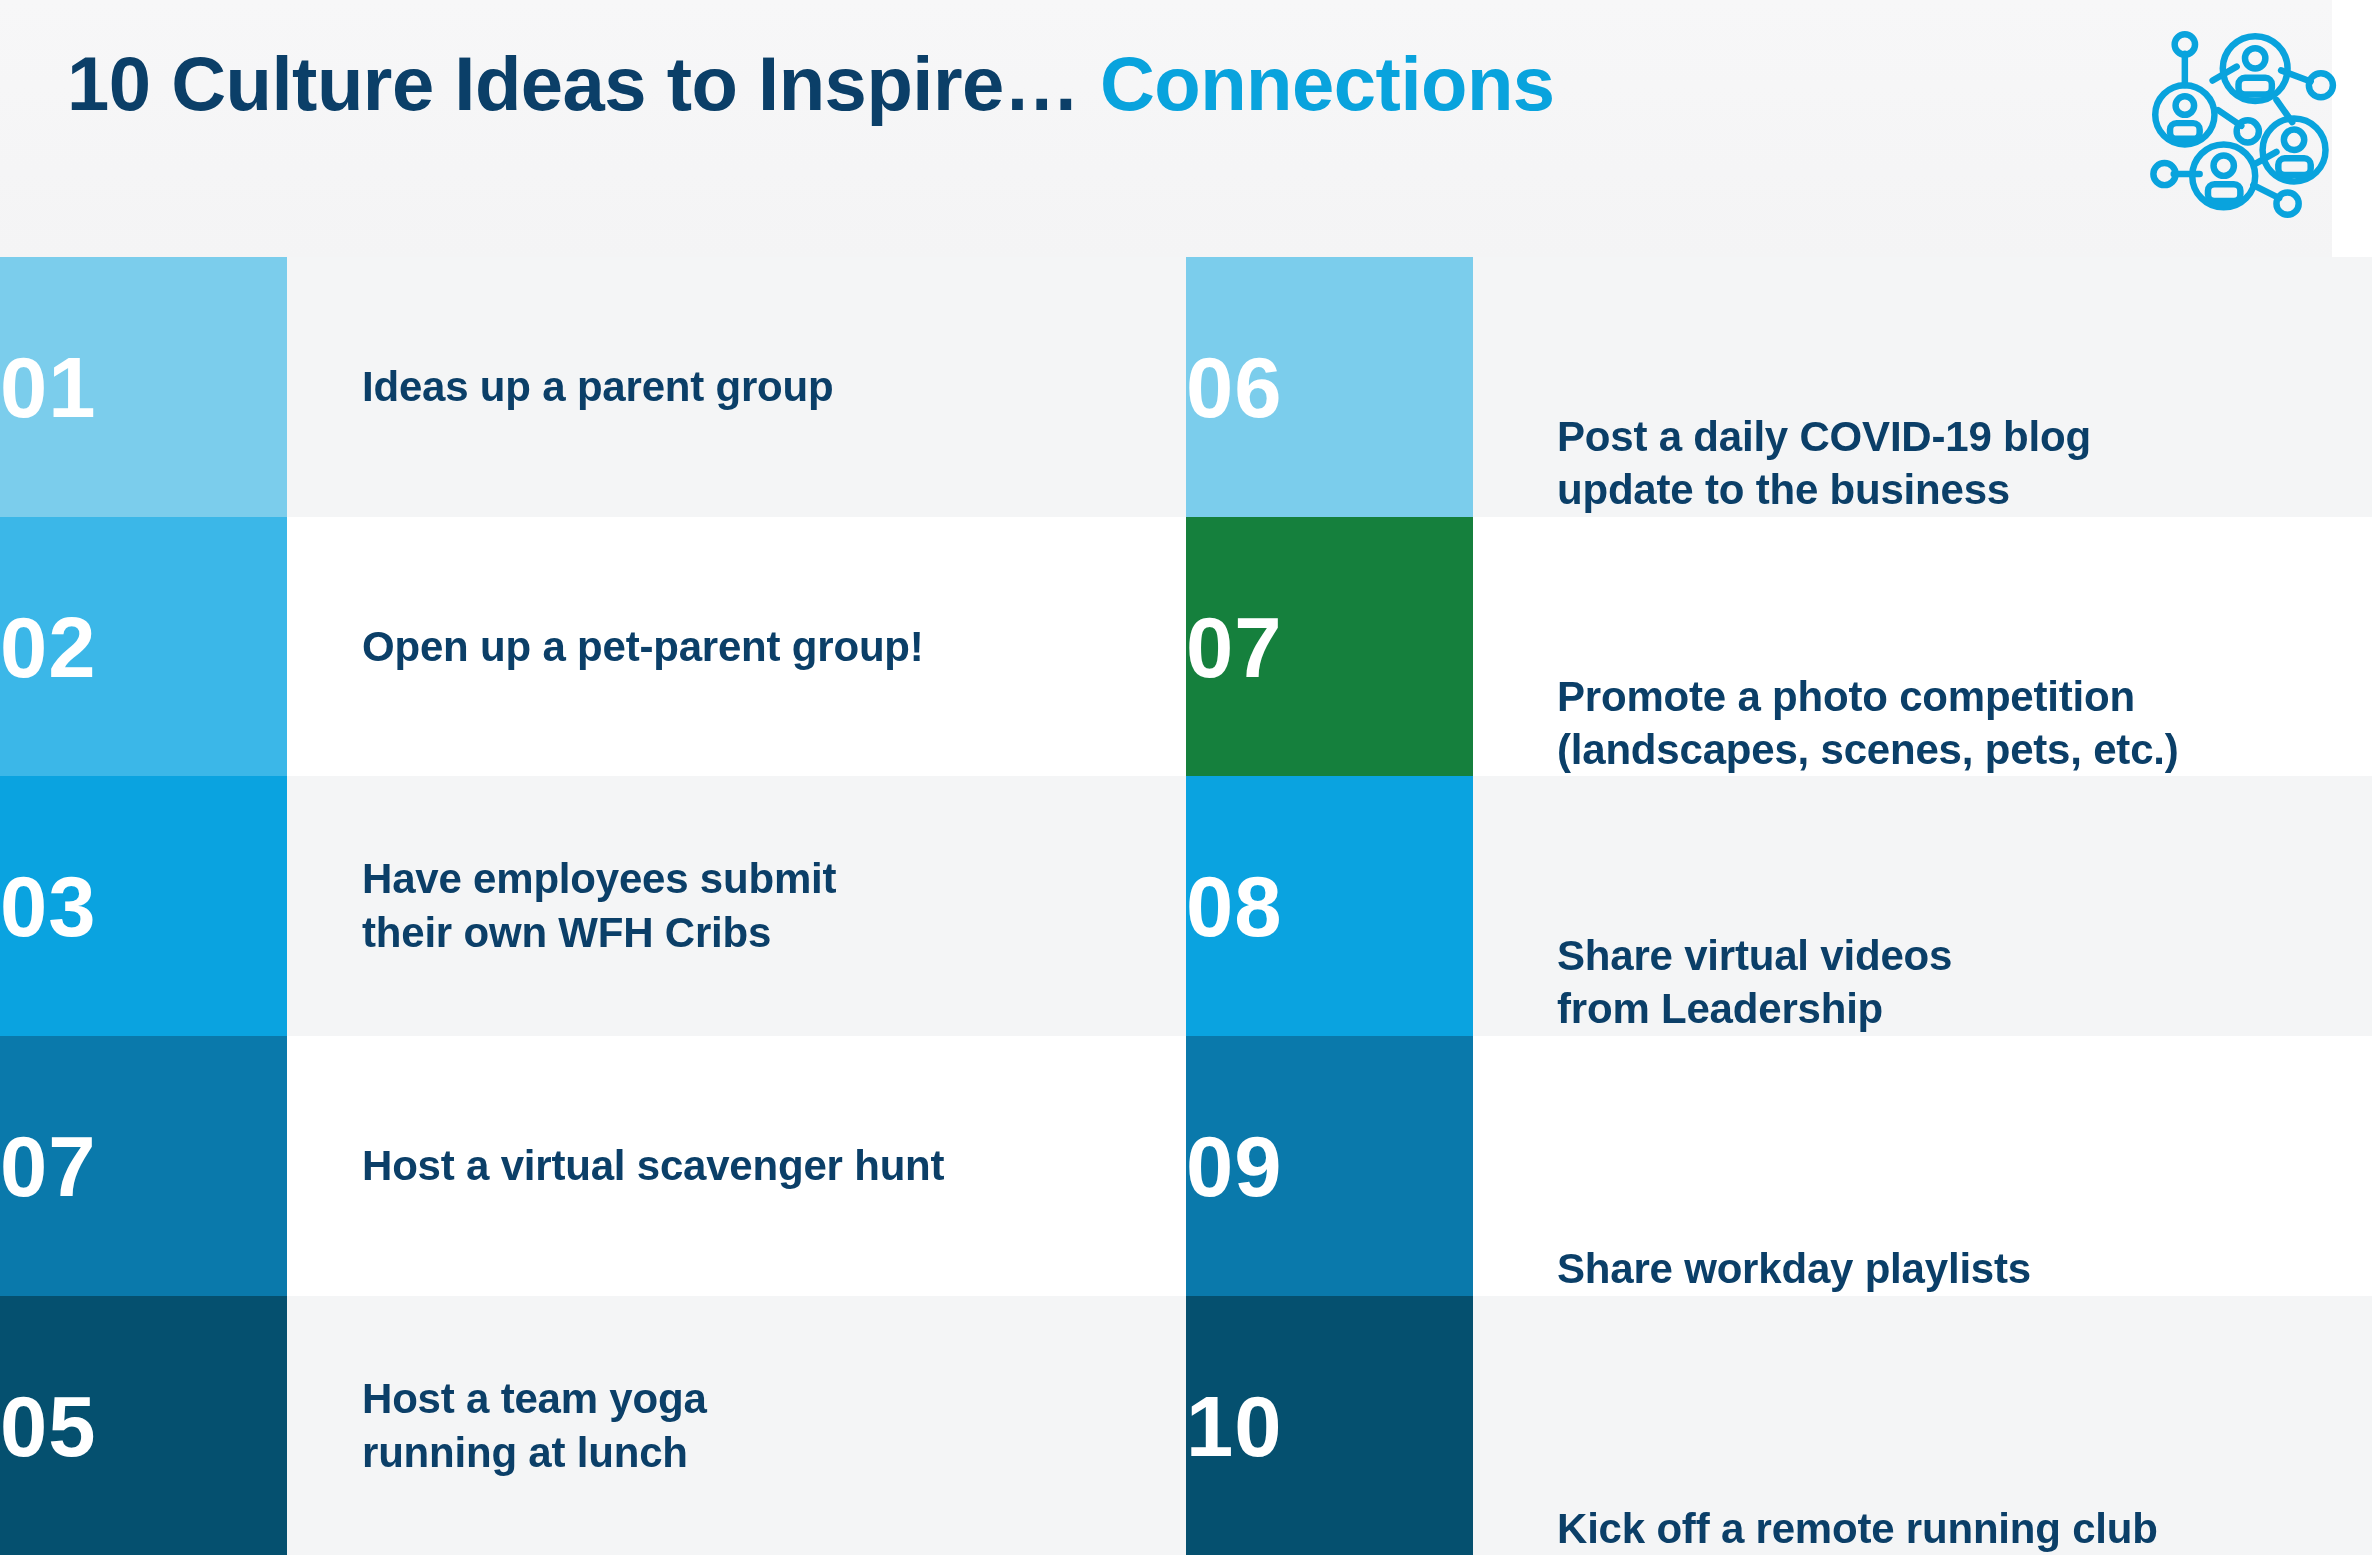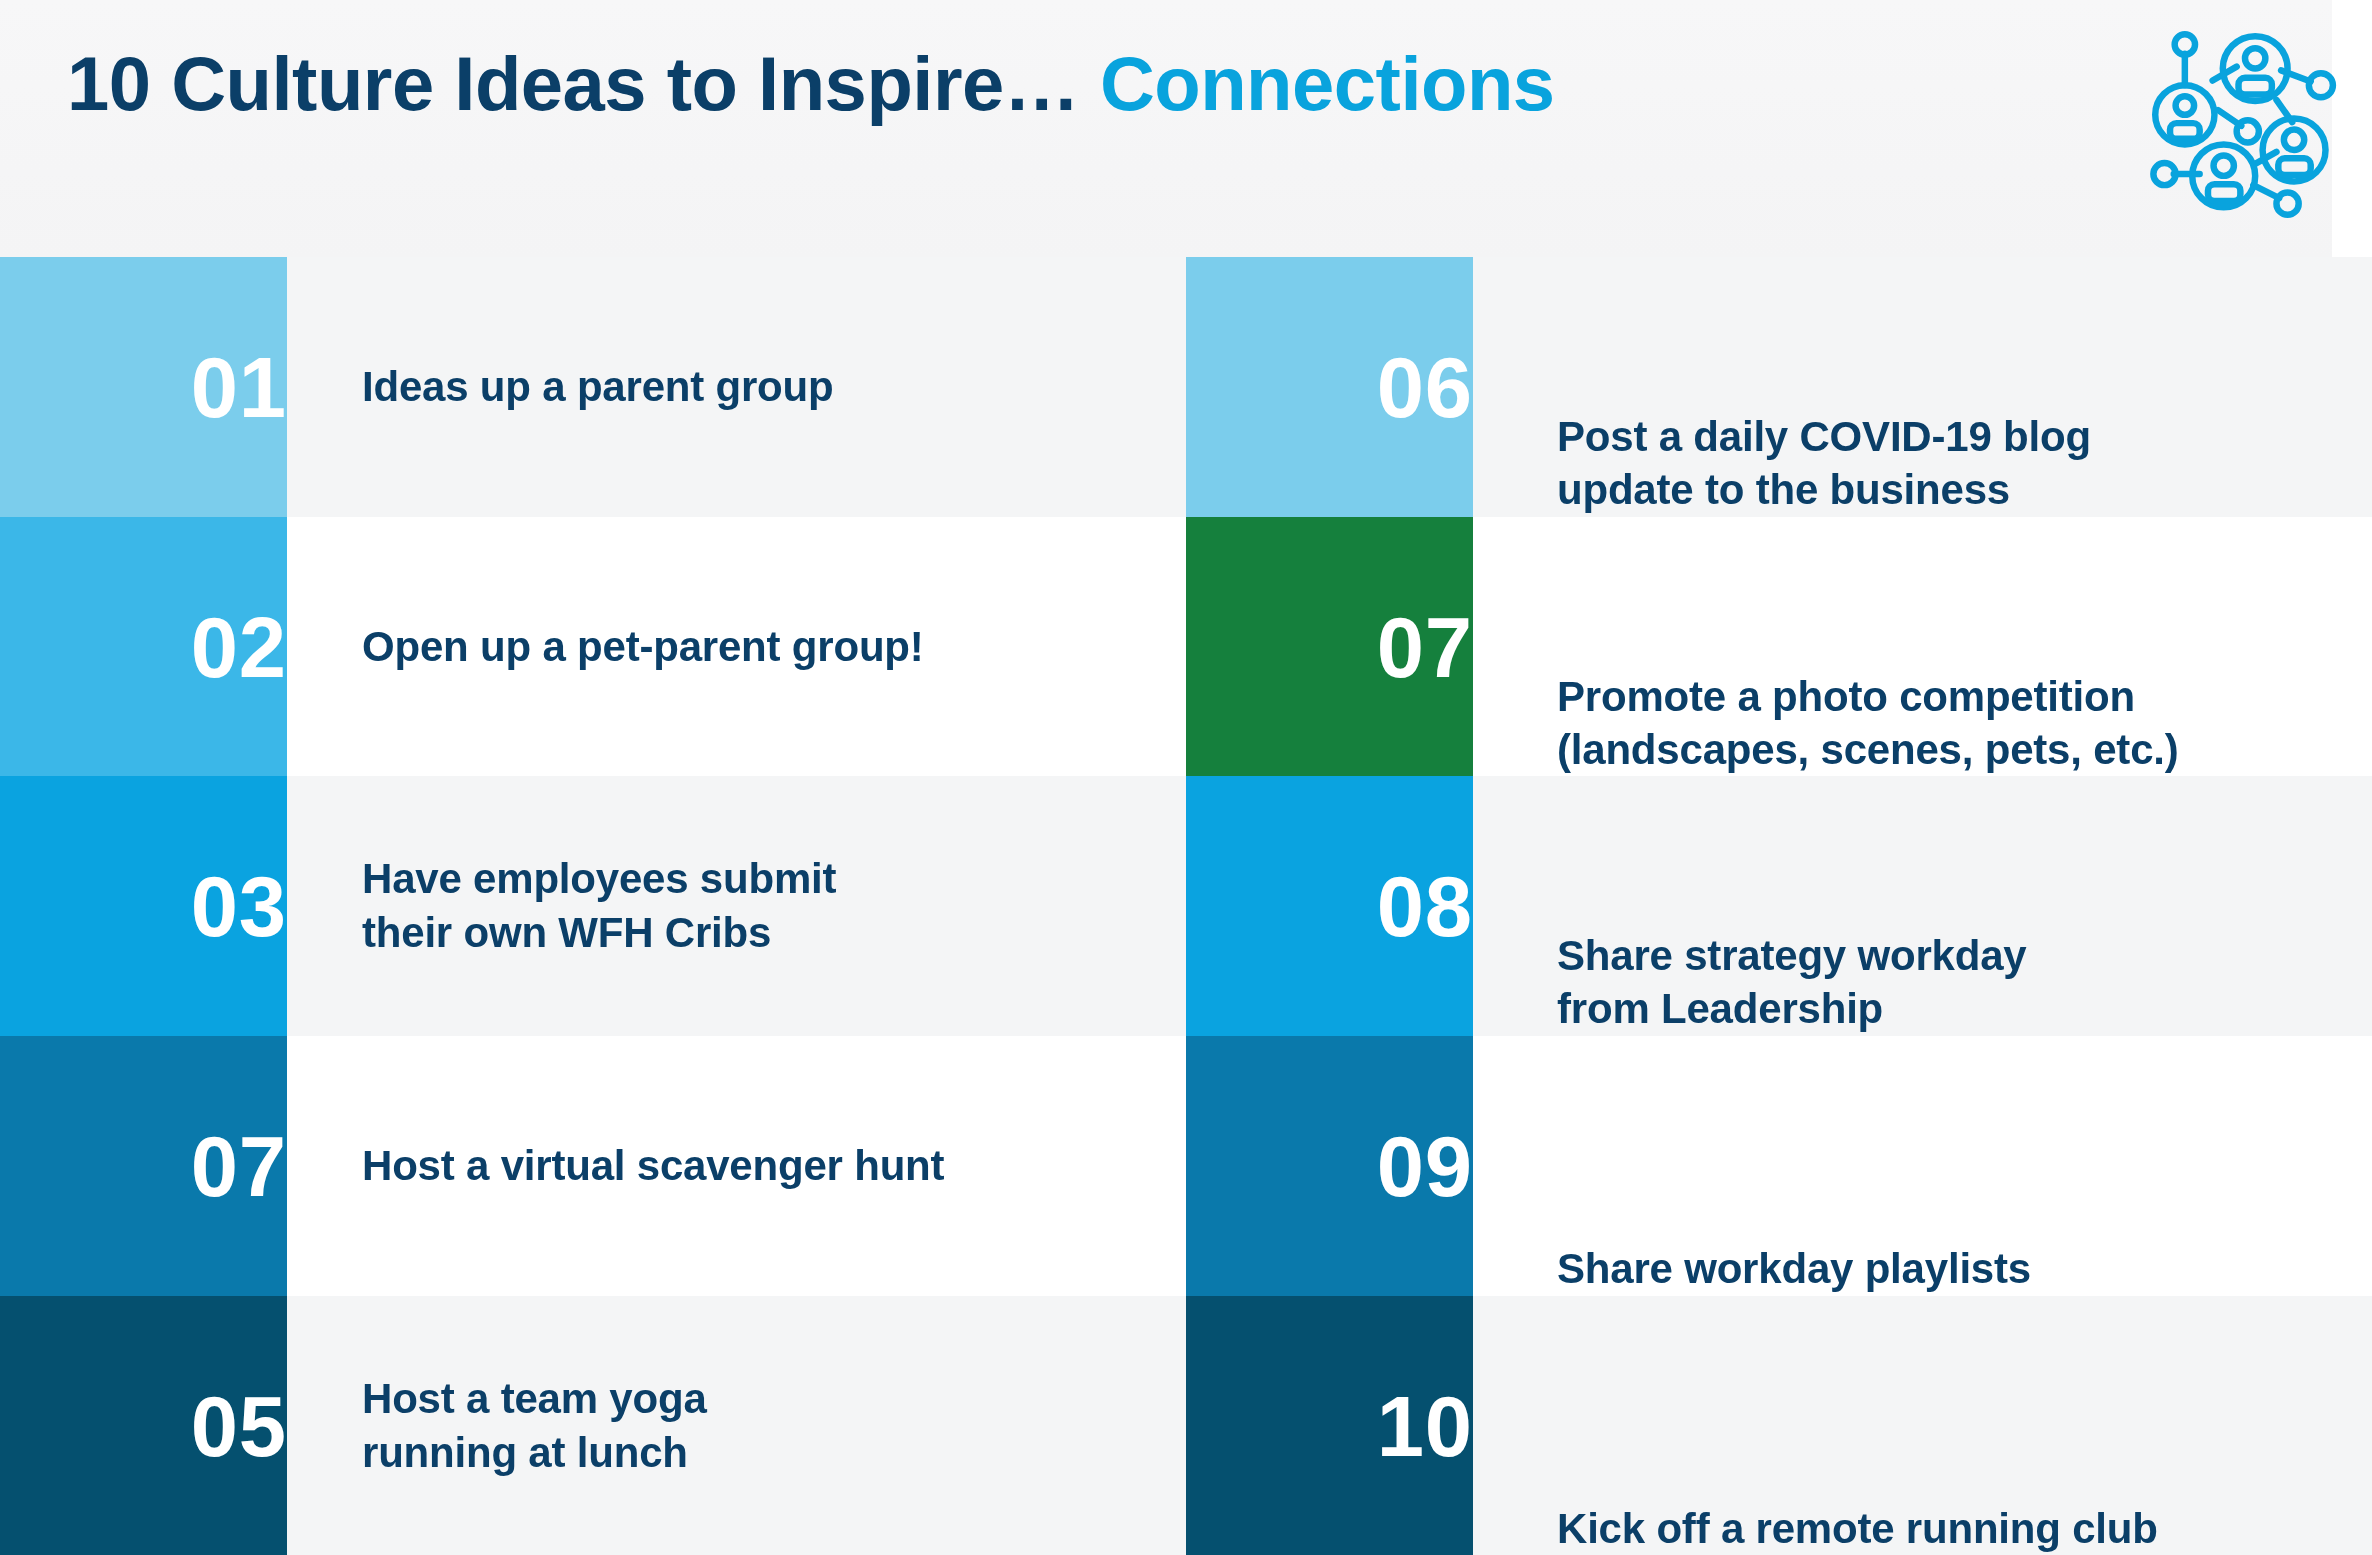--- a/index.html
+++ b/index.html
@@ -69,21 +69,21 @@
   .cell-right { left: 1186px; width: 1186px; padding-left: 41px; }
 
   .numbox {
     position: absolute;
     left: 0;
     top: 0;
     width: 287px;
     height: 260px;
     display: flex;
     align-items: center;
-    justify-content: flex-end;
+    justify-content: flex-start;
   }
   .cell-right .numbox { left: 0px; }
 
   .numtext {
     color: #ffffff;
     font-size: 85px;
     font-weight: bold;
     letter-spacing: 0.9px;
     line-height: 1;
   }
@@ -226,21 +226,21 @@
             <span>their own WFH Cribs</span>
           </div>
         </div>
       </div>
       <div class="cell cell-right">
         <div class="numbox" style="background:#0aa3e0">
           <span class="numtext">08</span>
         </div>
         <div class="itemtext">
           <div>
-            <span>Share strategy workday</span>
+            <span>Share virtual videos</span>
             <span>from Leadership</span>
           </div>
         </div>
       </div>
     </div>
 
     <div class="row row-bg-b" style="top:779px">
       <div class="cell cell-left">
         <div class="numbox" style="background:#0a79ab">
           <span class="numtext">07</span>

